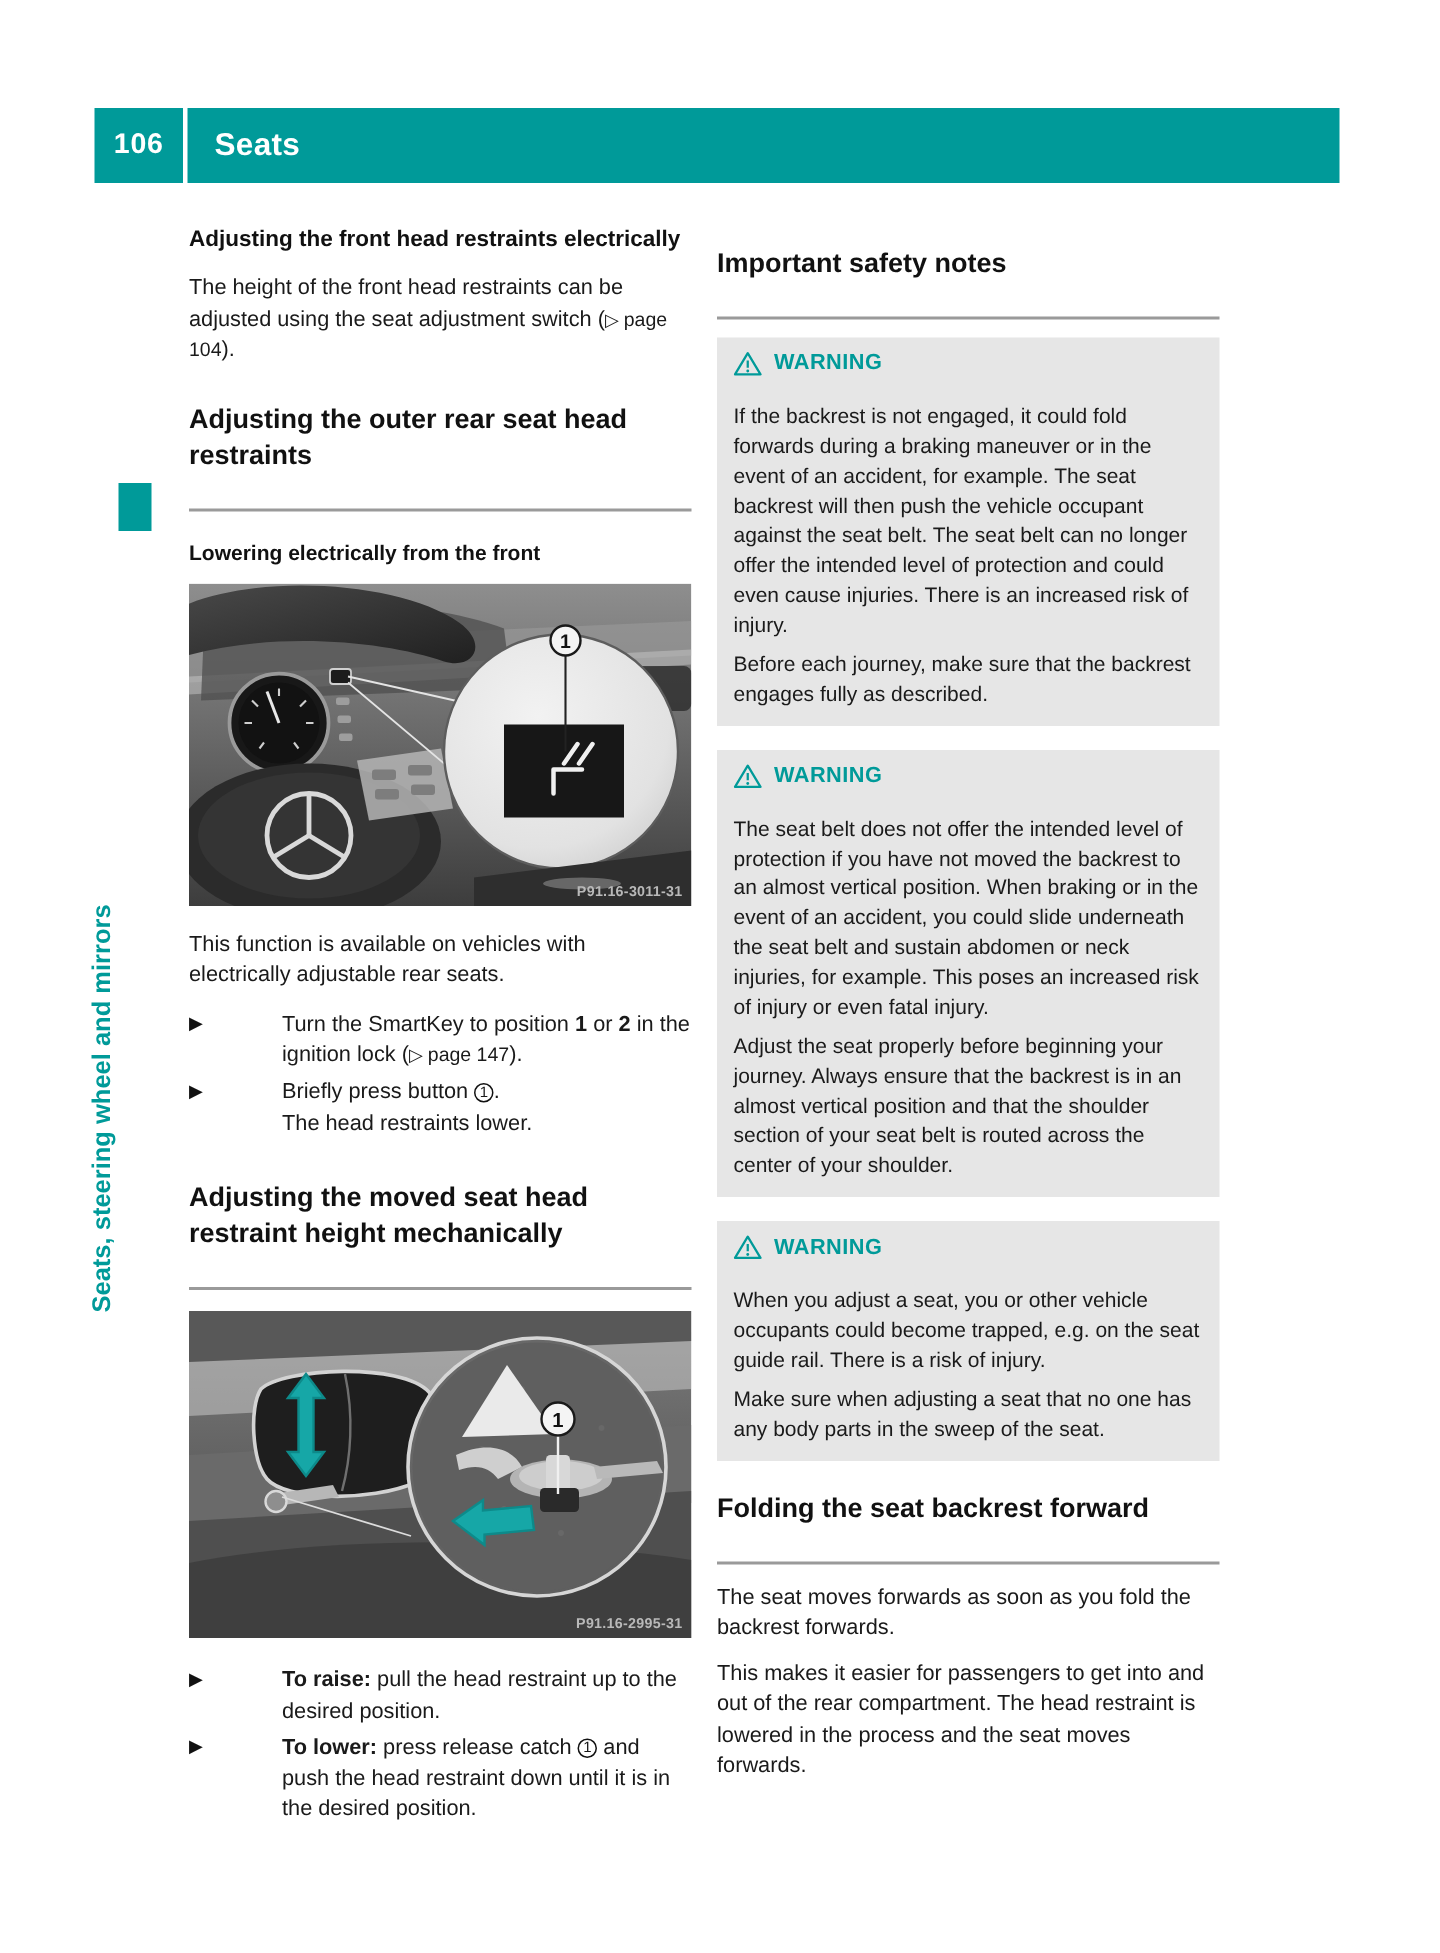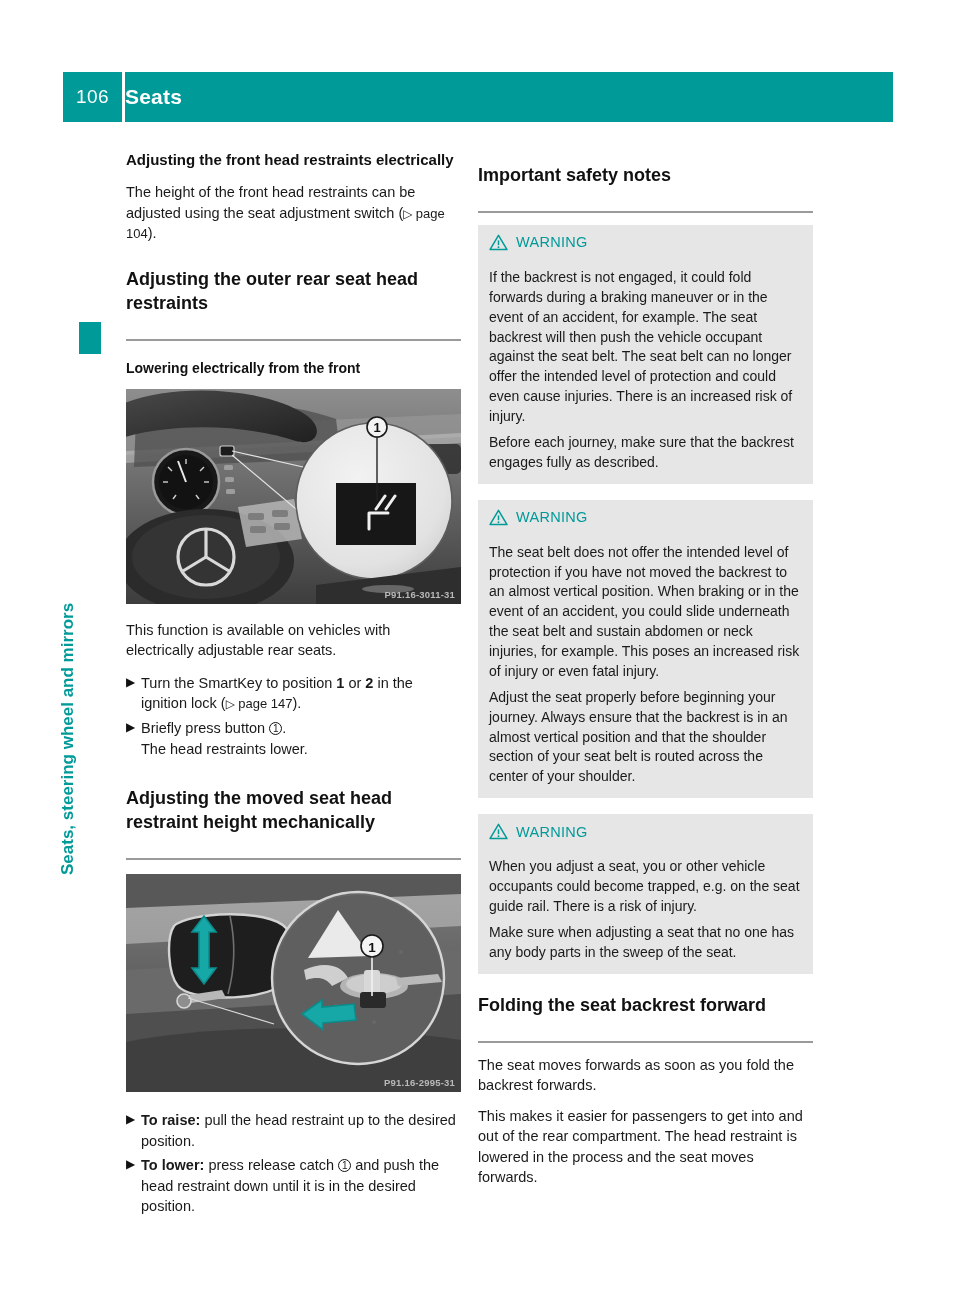--- a/index.html
+++ b/index.html
@@ -28,36 +28,37 @@
     width: 830px;
     height: 50px;
     display: flex;
     align-items: stretch;
   }
   .header-page-num {
     width: 59px;
     background: #009a99;
     color: #ffffff;
     font-size: 19px;
-    font-weight: normal;
+    font-weight: bold;
     display: flex;
     align-items: center;
     justify-content: center;
     letter-spacing: 0.5px;
   }
   .header-divider {
     width: 3px;
     background: #ffffff;
   }
   .header-title-wrap {
     flex: 1;
     background: #009a99;
     color: #ffffff;
     display: flex;
     align-items: center;
+    padding-left: 18px;
   }
   .header-title {
     font-size: 21px;
     font-weight: bold;
     letter-spacing: 0.2px;
   }
 
   
   .side-marker {
     position: absolute;
@@ -153,21 +154,21 @@
     line-height: 1.42;
     margin-top: 4px;
   }
   .step-marker {
     width: 15px;
     flex: 0 0 15px;
     font-size: 12px;
     line-height: 1.6;
     color: #111;
   }
-  .step-body { flex: 1; }
+  .step-body { flex: 1; margin-left: 47px; }
 
   .pgref { font-size: 13px; }
   .tri { font-size: 12px; }
 
   .circnum {
     display: inline-block;
     width: 13px;
     height: 13px;
     line-height: 12px;
     border: 1px solid #111;
@@ -185,21 +186,21 @@
   .warnhead {
     display: flex;
     align-items: center;
     gap: 8px;
     margin-bottom: 4px;
   }
   .warnhead svg { display: block; }
   .warnlabel {
     color: #009a99;
     font-size: 14.5px;
-    font-weight: normal;
+    font-weight: bold;
     letter-spacing: 0.3px;
   }
   .warnbox p {
     font-size: 14px;
     line-height: 1.42;
     color: #1a1a1a;
     margin-top: 6px;
   }
   .warnbox p:first-of-type { margin-top: 17px; }
 

